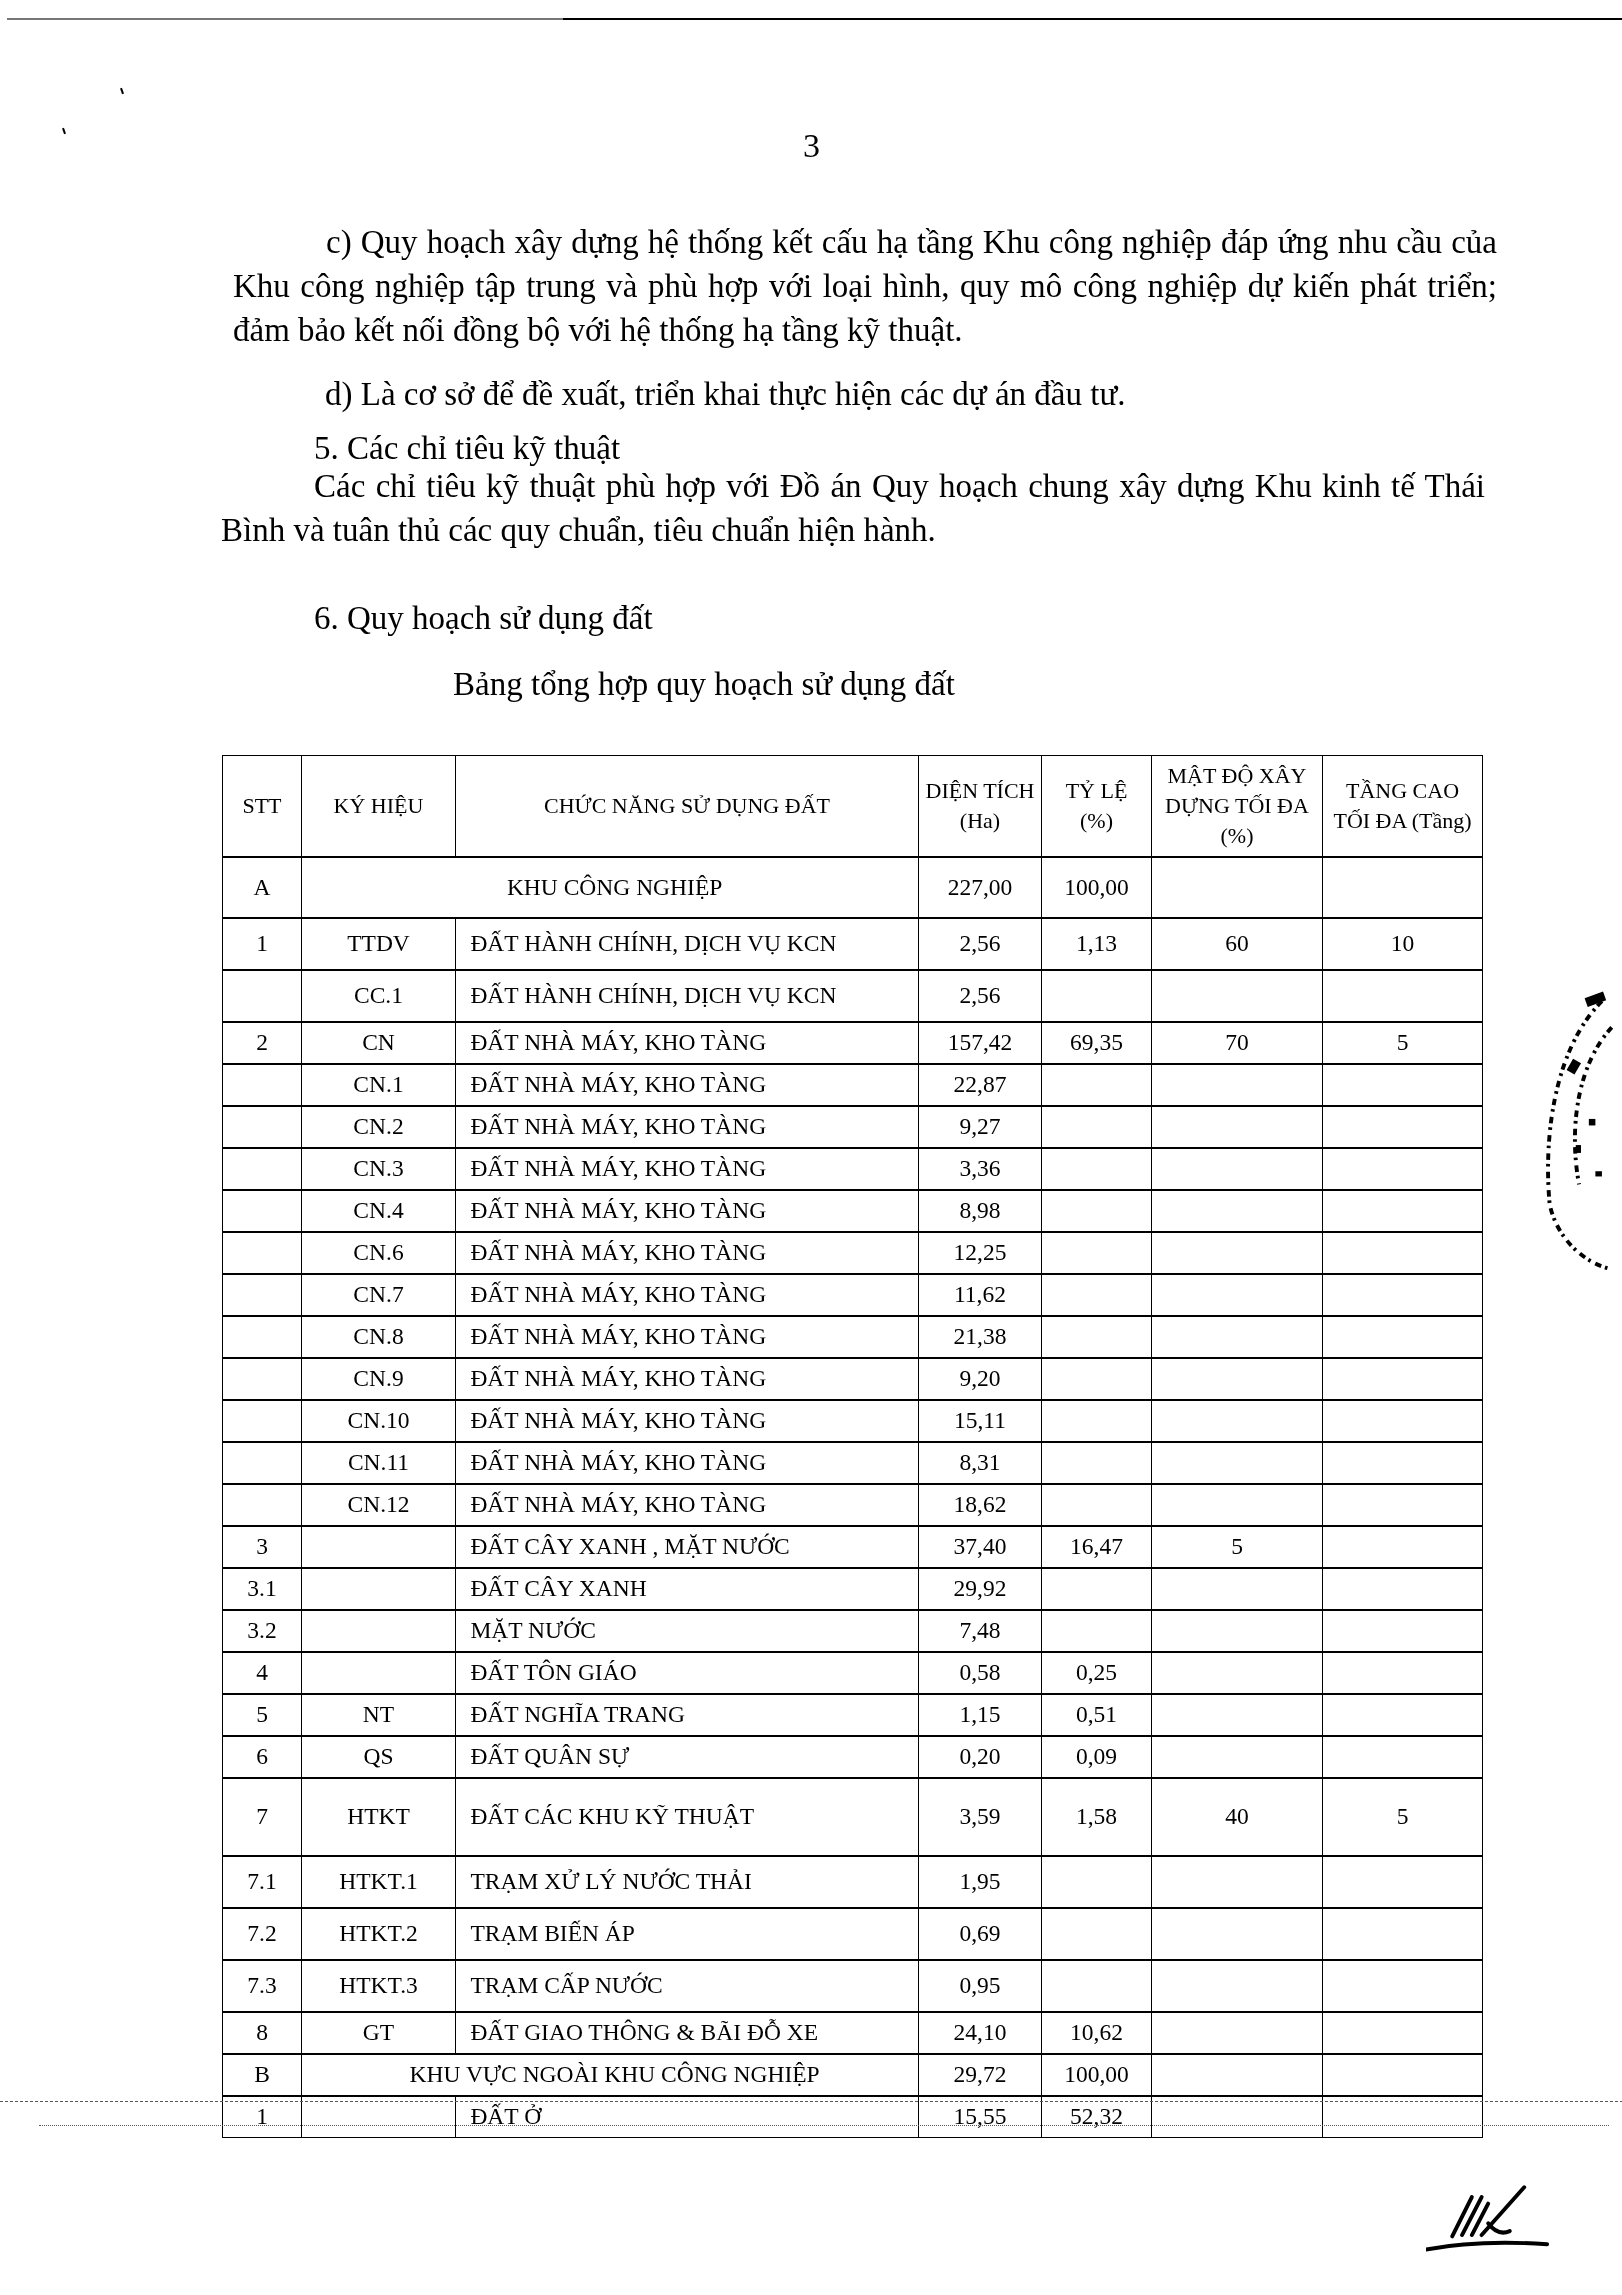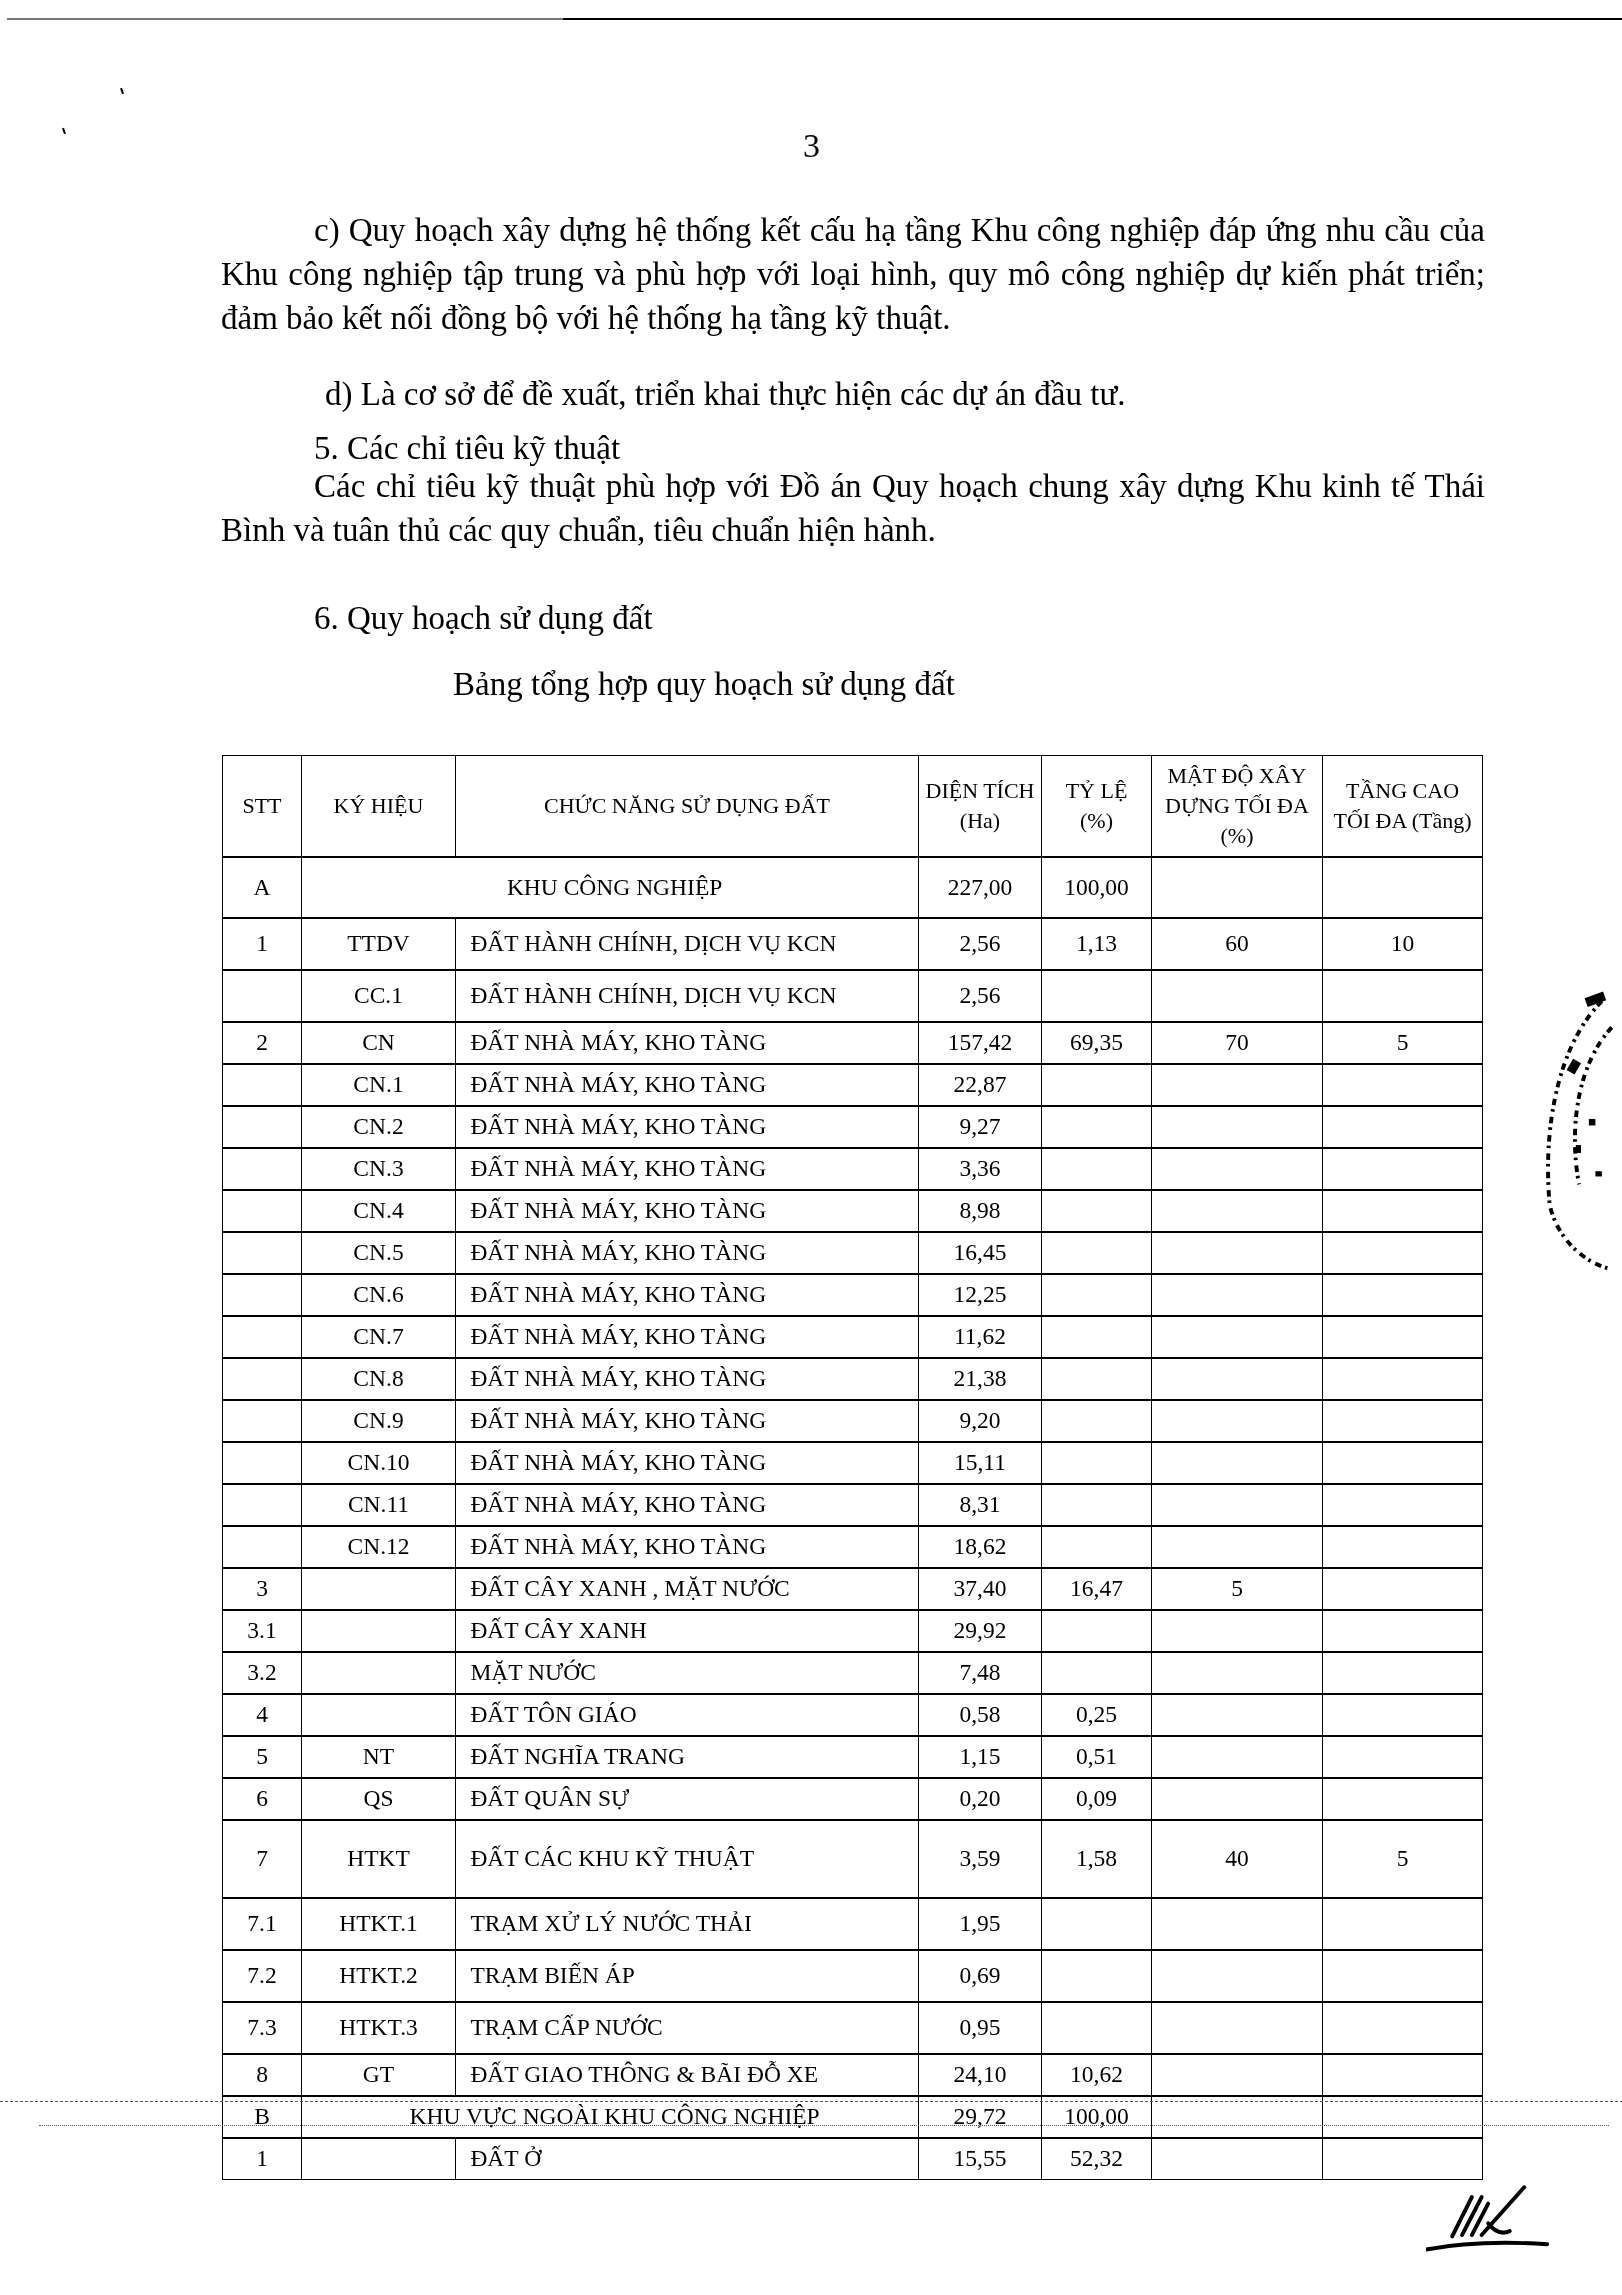--- a/index.html
+++ b/index.html
@@ -41,21 +41,21 @@
 <body>
 
 <div class="top-rule">
     <div class="faint"></div>
   </div>
 <div class="speck" style="left:121px;top:88px;"></div>
 <div class="speck" style="left:63px;top:128px;"></div>
 
 <div class="page-number">3</div>
 
-<p class="para indent" style="top:208px;margin:0;">c) Quy hoạch xây dựng hệ thống kết cấu hạ tầng Khu công nghiệp đáp ứng nhu cầu của Khu công nghiệp tập trung và phù hợp với loại hình, quy mô công nghiệp dự kiến phát triển; đảm bảo kết nối đồng bộ với hệ thống hạ tầng kỹ thuật.</p>
+<p class="para indent" style="top:208px;margin:12px;">c) Quy hoạch xây dựng hệ thống kết cấu hạ tầng Khu công nghiệp đáp ứng nhu cầu của Khu công nghiệp tập trung và phù hợp với loại hình, quy mô công nghiệp dự kiến phát triển; đảm bảo kết nối đồng bộ với hệ thống hạ tầng kỹ thuật.</p>
 <p class="para indent" style="top:361px;margin:11px;">d) Là cơ sở để đề xuất, triển khai thực hiện các dự án đầu tư.</p>
 <div class="heading" style="top:426px;font-family:Liberation Serif, serif;">5. Các chỉ tiêu kỹ thuật</div>
 <p class="para indent" style="top:464px;margin:0;">Các chỉ tiêu kỹ thuật phù hợp với Đồ án Quy hoạch chung xây dựng Khu kinh tế Thái Bình và tuân thủ các quy chuẩn, tiêu chuẩn hiện hành.</p>
 <div class="heading" style="top:596px;">6. Quy hoạch sử dụng đất</div>
 <div class="table-title">Bảng tổng hợp quy hoạch sử dụng đất</div>
 
 <table class="landuse">
   <colgroup>
     <col style="width:79px">
       <col style="width:154px">
@@ -143,29 +143,20 @@
         <td class="c-stt"></td>
         <td class="c-code">CN.4</td>
         <td class="c-func">ĐẤT NHÀ MÁY, KHO TÀNG</td>
         <td class="c-num">8,98</td>
         <td class="c-num"></td>
         <td class="c-num"></td>
         <td class="c-num"></td>
       </tr>
       <tr class="row-h4">
         <td class="c-stt"></td>
-        <td class="c-code">CN.5</td>
-        <td class="c-func">ĐẤT NHÀ MÁY, KHO TÀNG</td>
-        <td class="c-num">16,45</td>
-        <td class="c-num"></td>
-        <td class="c-num"></td>
-        <td class="c-num"></td>
-      </tr>
-      <tr class="row-h4">
-        <td class="c-stt"></td>
         <td class="c-code">CN.6</td>
         <td class="c-func">ĐẤT NHÀ MÁY, KHO TÀNG</td>
         <td class="c-num">12,25</td>
         <td class="c-num"></td>
         <td class="c-num"></td>
         <td class="c-num"></td>
       </tr>
       <tr class="row-h4">
         <td class="c-stt"></td>
         <td class="c-code">CN.7</td>

